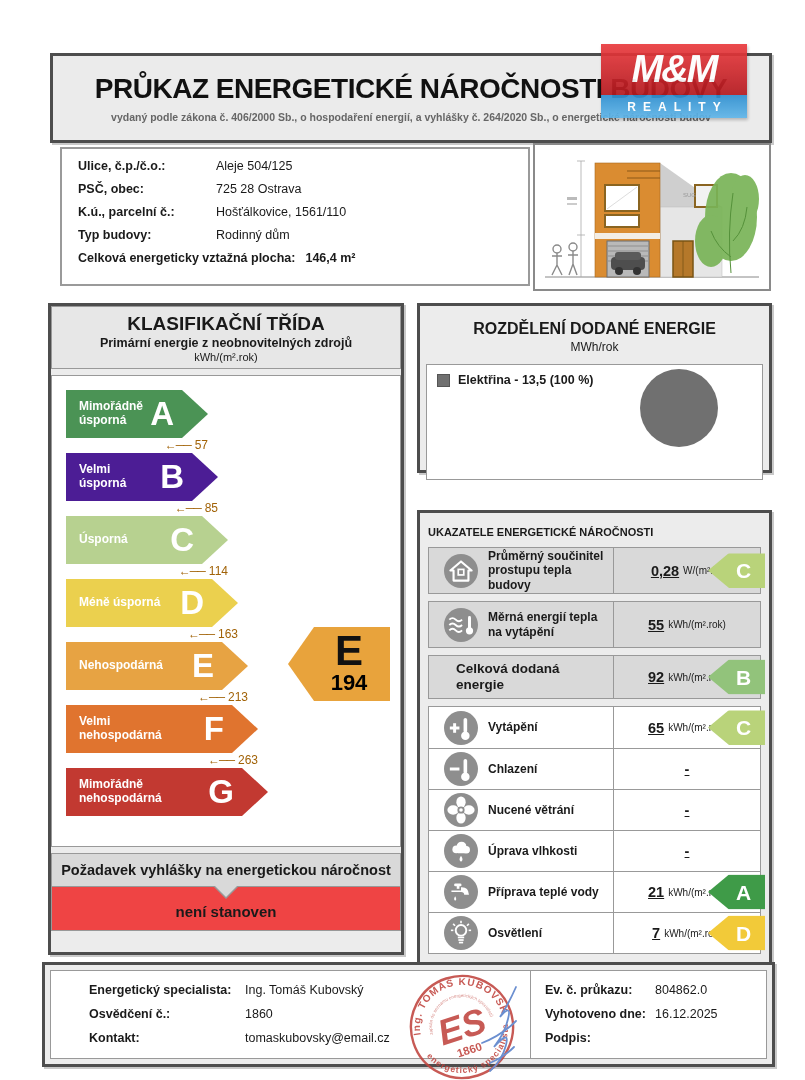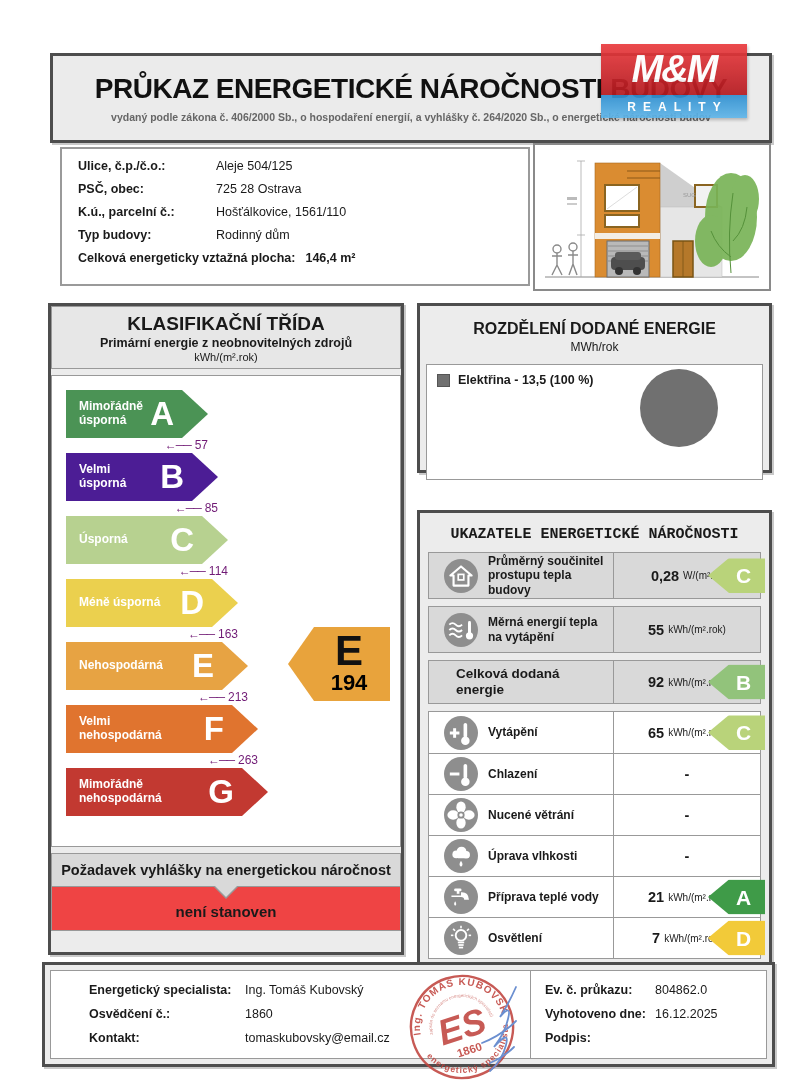--- a/index.html
+++ b/index.html
@@ -41,21 +41,21 @@
   .klas-header{border:1px solid #999;background:#e7e7e7;text-align:center;padding:6px 2px 5px;}
   .klas-title{font-size:19px;font-weight:bold;}
   .klas-sub{font-size:12.5px;font-weight:bold;margin-top:1px;}
   .klas-unit{font-size:11px;margin-top:1px;}
   .scale-box{border:1px solid #999;background:#fff;margin-top:6px;height:472px;position:relative;padding:14px 0 0 14px;box-sizing:border-box;}
   .scale-row{position:relative;margin-bottom:15px;}
   .bar{height:48px;display:flex;align-items:center;color:#fff;
        clip-path:polygon(0 0,calc(100% - 26px) 0,100% 50%,calc(100% - 26px) 100%,0 100%);}
   .bar-label{flex:1;font-size:12px;font-weight:bold;line-height:1.15;padding-left:13px;max-width:105px;}
   .bar-letter{font-size:33px;font-weight:bold;margin-right:34px;margin-left:auto;}
-  .threshold{position:absolute;top:48px;right:0;height:15px;line-height:15px;font-size:12px;color:#701a75;white-space:nowrap;}
+  .threshold{position:absolute;top:48px;right:0;height:15px;line-height:15px;font-size:12px;color:#a16207;white-space:nowrap;}
   .threshold .arrow-line{letter-spacing:-1px;margin-right:4px;}
   .w0{width:142px}.w1{width:152px}.w2{width:162px}.w3{width:172px}.w4{width:182px}.w5{width:192px}.w6{width:202px}
   .marker{
     left:237px;top:321px;width:102px;height:74px;z-index:3;
     clip-path:polygon(0 50%,26px 0,100% 0,100% 100%,26px 100%);
     display:flex;flex-direction:column;align-items:center;justify-content:center;padding-left:20px;box-sizing:border-box;
   }
   .marker-letter{font-size:42px;font-weight:bold;line-height:.9;color:#111;}
   .marker-value{font-size:22px;font-weight:bold;color:#000000;}
   .req-box{border:1px solid #999;margin-top:6px;background:#ef4444;}
@@ -68,30 +68,30 @@
   .req-bottom{text-align:center;font-size:15px;font-weight:bold;padding:16px 0 10px;}
   
   .dist-header{text-align:center;padding:8px 0 6px;}
   .dist-title{font-size:16px;font-weight:bold;}
   .dist-unit{font-size:12px;margin-top:2px;}
   .dist-body{border:1px solid #999;background:#fff;height:114px;position:relative;margin-top:4px;}
   .legend{position:absolute;left:10px;top:8px;display:flex;align-items:center;font-size:12.5px;font-weight:bold;}
   .legend-swatch{width:13px;height:13px;margin-right:8px;border:1px solid #555;box-sizing:border-box;}
   .pie{position:absolute;right:44px;top:4px;width:78px;height:78px;border-radius:50%;}
   
-  .ind-title{text-align:center;font-size:15px;font-weight:bold;padding:5px 0 9px;font-family:Liberation Mono, monospace;}
+  .ind-title{font-size:11px;font-weight:bold;padding:5px 0 9px;}
   .ind-row{display:grid;grid-template-columns:1fr 147px;position:relative;box-sizing:border-box;align-items:stretch;padding-left:7px;}
   .ind-card{border:1px solid #999;background:#d9d9d9;height:47px;margin-bottom:7px;}
   .ind-card.total{height:44px;}
   .ind-left{display:flex;align-items:center;overflow:hidden;}
   .ind-icon{width:34px;height:34px;flex:none;margin:0 10px 0 8px;}
   .ind-label{font-size:12px;font-weight:bold;line-height:1.2;padding-right:4px;}
   .ind-card.total .ind-label{font-size:13.5px;padding-left:20px;}
   .ind-value{border-left:1px solid #999;display:flex;align-items:center;justify-content:center;}
-  .val-num{font-size:14.5px;font-weight:bold;}
+  .val-num{font-size:14.5px;font-weight:bold;text-decoration:underline;}
   .val-unit{font-size:10px;margin-left:4px;}
   .class-arrow{
     position:absolute;right:-5px;top:50%;transform:translateY(-50%);
     width:57px;height:35px;z-index:2;color:#fff;font-size:21px;font-weight:bold;
     clip-path:polygon(0 50%,21px 0,100% 0,100% 100%,21px 100%);
     display:flex;align-items:center;justify-content:center;padding-left:14px;box-sizing:border-box;
   }
   .ind-table{border:1px solid #999;background:#fff;}
   .ind-table .ind-row{height:41px;border-top:1px solid #999;}
   .ind-table .ind-row:first-child{border-top:none;}

